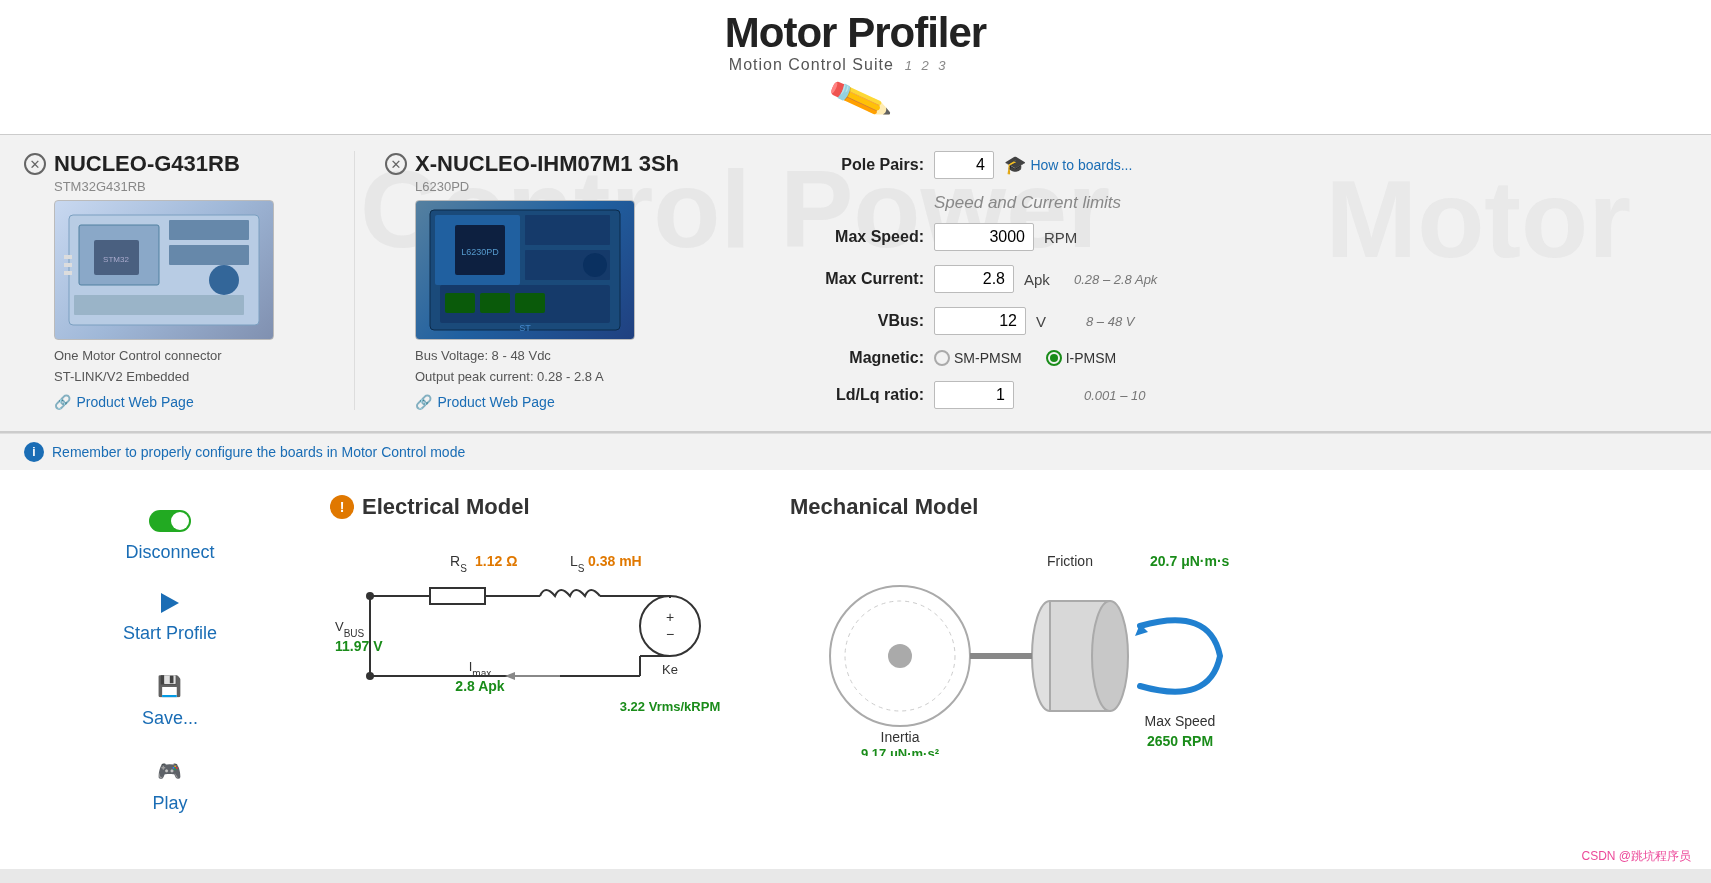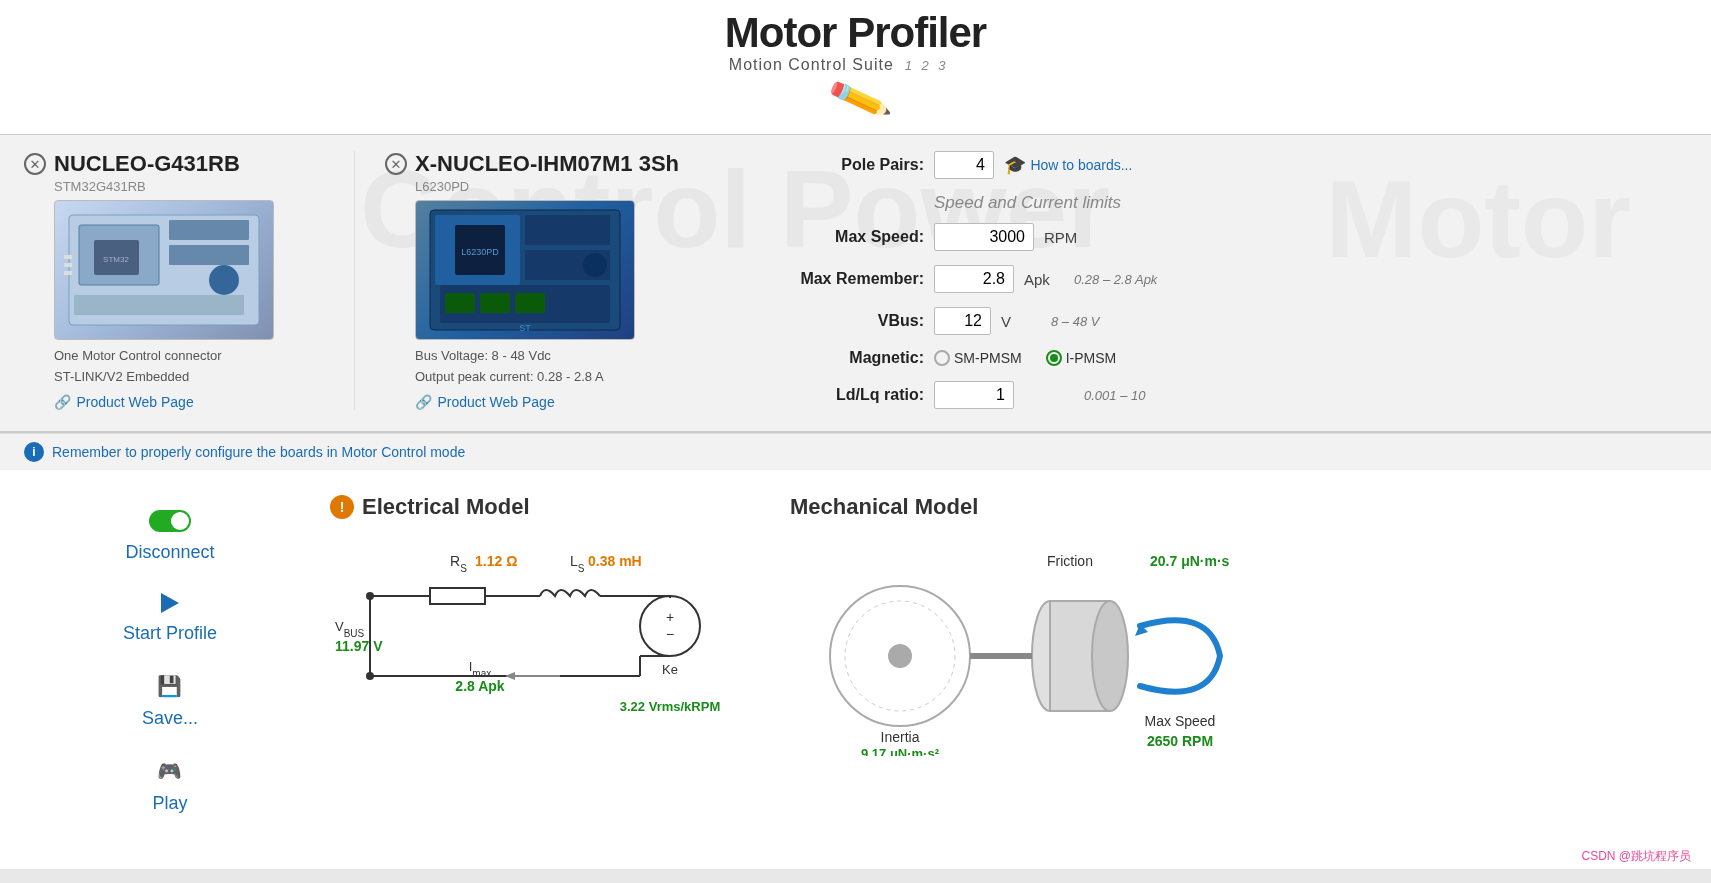--- a/index.html
+++ b/index.html
@@ -489,29 +489,29 @@
 
       <div class="speed-current-label">Speed and Current limits</div>
 
       <div class="settings-row">
         <span class="settings-label">Max Speed:</span>
         <input class="settings-input" type="text" value="3000" style="width: 100px;">
         <span class="settings-unit">RPM</span>
       </div>
 
       <div class="settings-row">
-        <span class="settings-label">Max Remember:</span>
+        <span class="settings-label">Max Current:</span>
         <input class="settings-input" type="text" value="2.8" style="width: 80px;">
         <span class="settings-unit">Apk</span>
         <span class="settings-range">0.28 – 2.8 Apk</span>
       </div>
 
       <div class="settings-row">
         <span class="settings-label">VBus:</span>
-        <input class="settings-input" type="text" value="12" style="width: 57px;">
+        <input class="settings-input" type="text" value="12" style="width: 92px;">
         <span class="settings-unit">V</span>
         <span class="settings-range">8 – 48 V</span>
       </div>
 
       <div class="settings-row">
         <span class="settings-label">Magnetic:</span>
         <div class="magnetic-row">
           <div class="radio-option">
             <div class="radio-circle"></div>
             <span class="radio-label">SM-PMSM</span>

